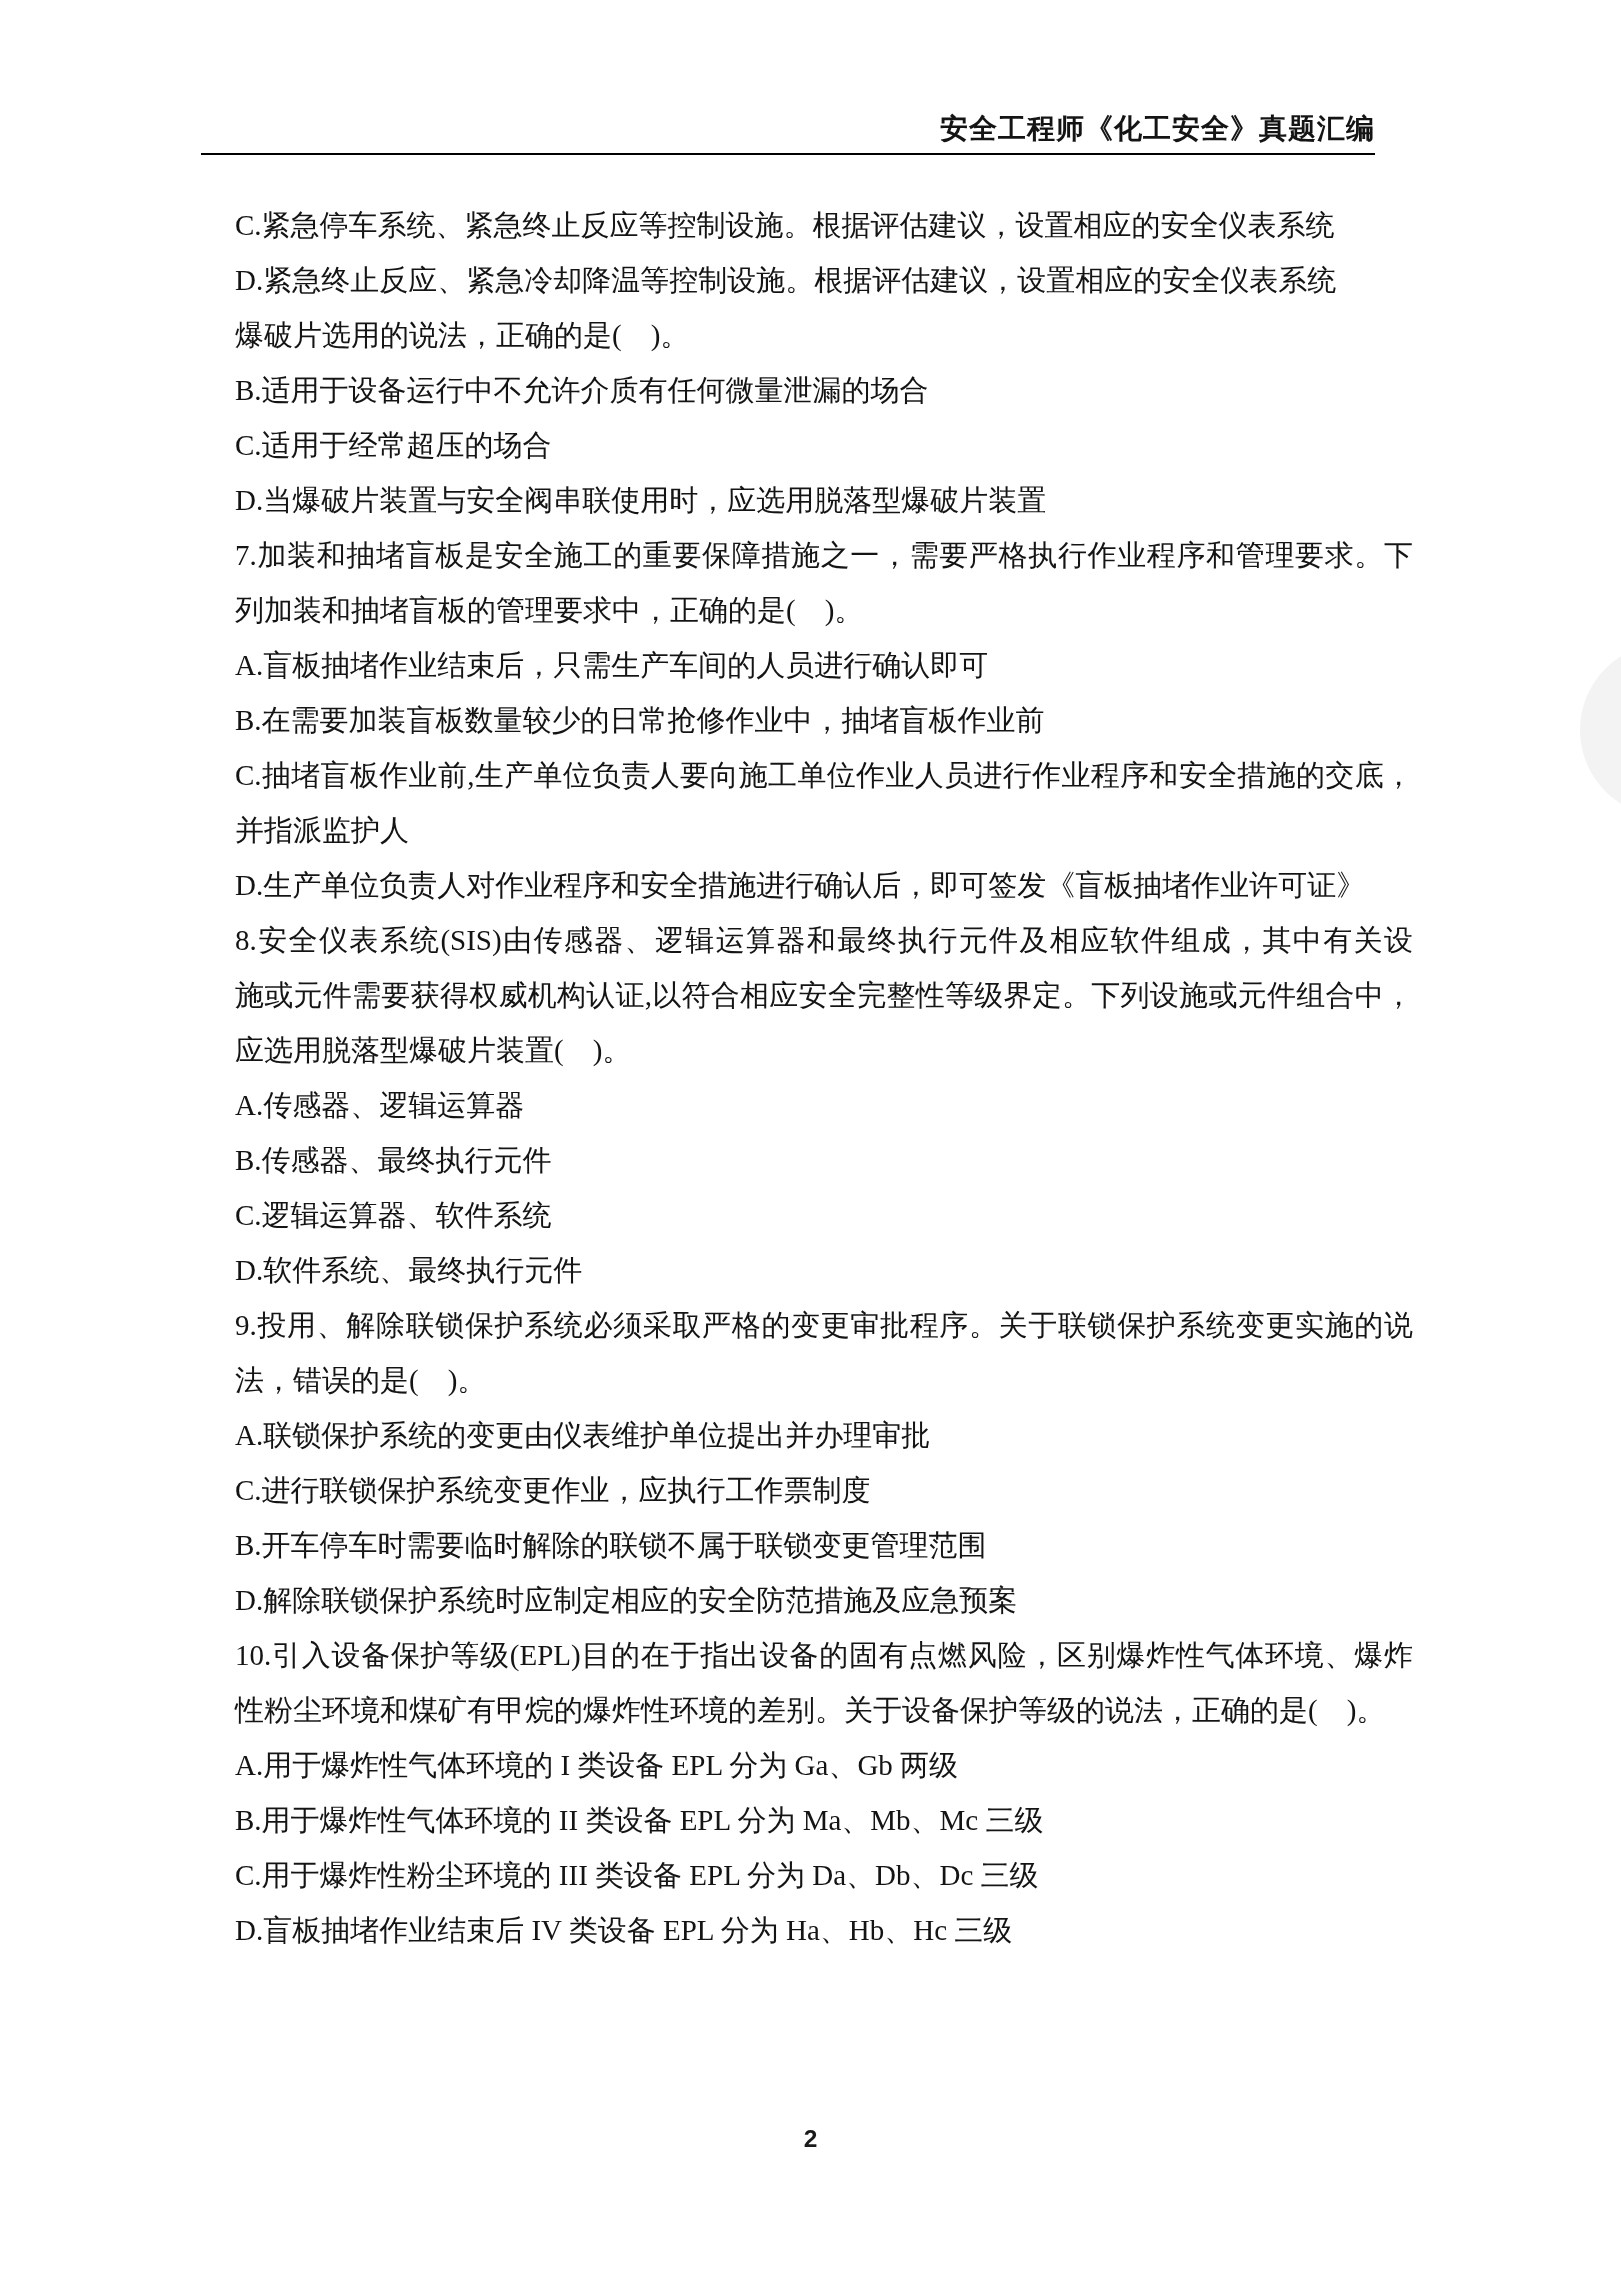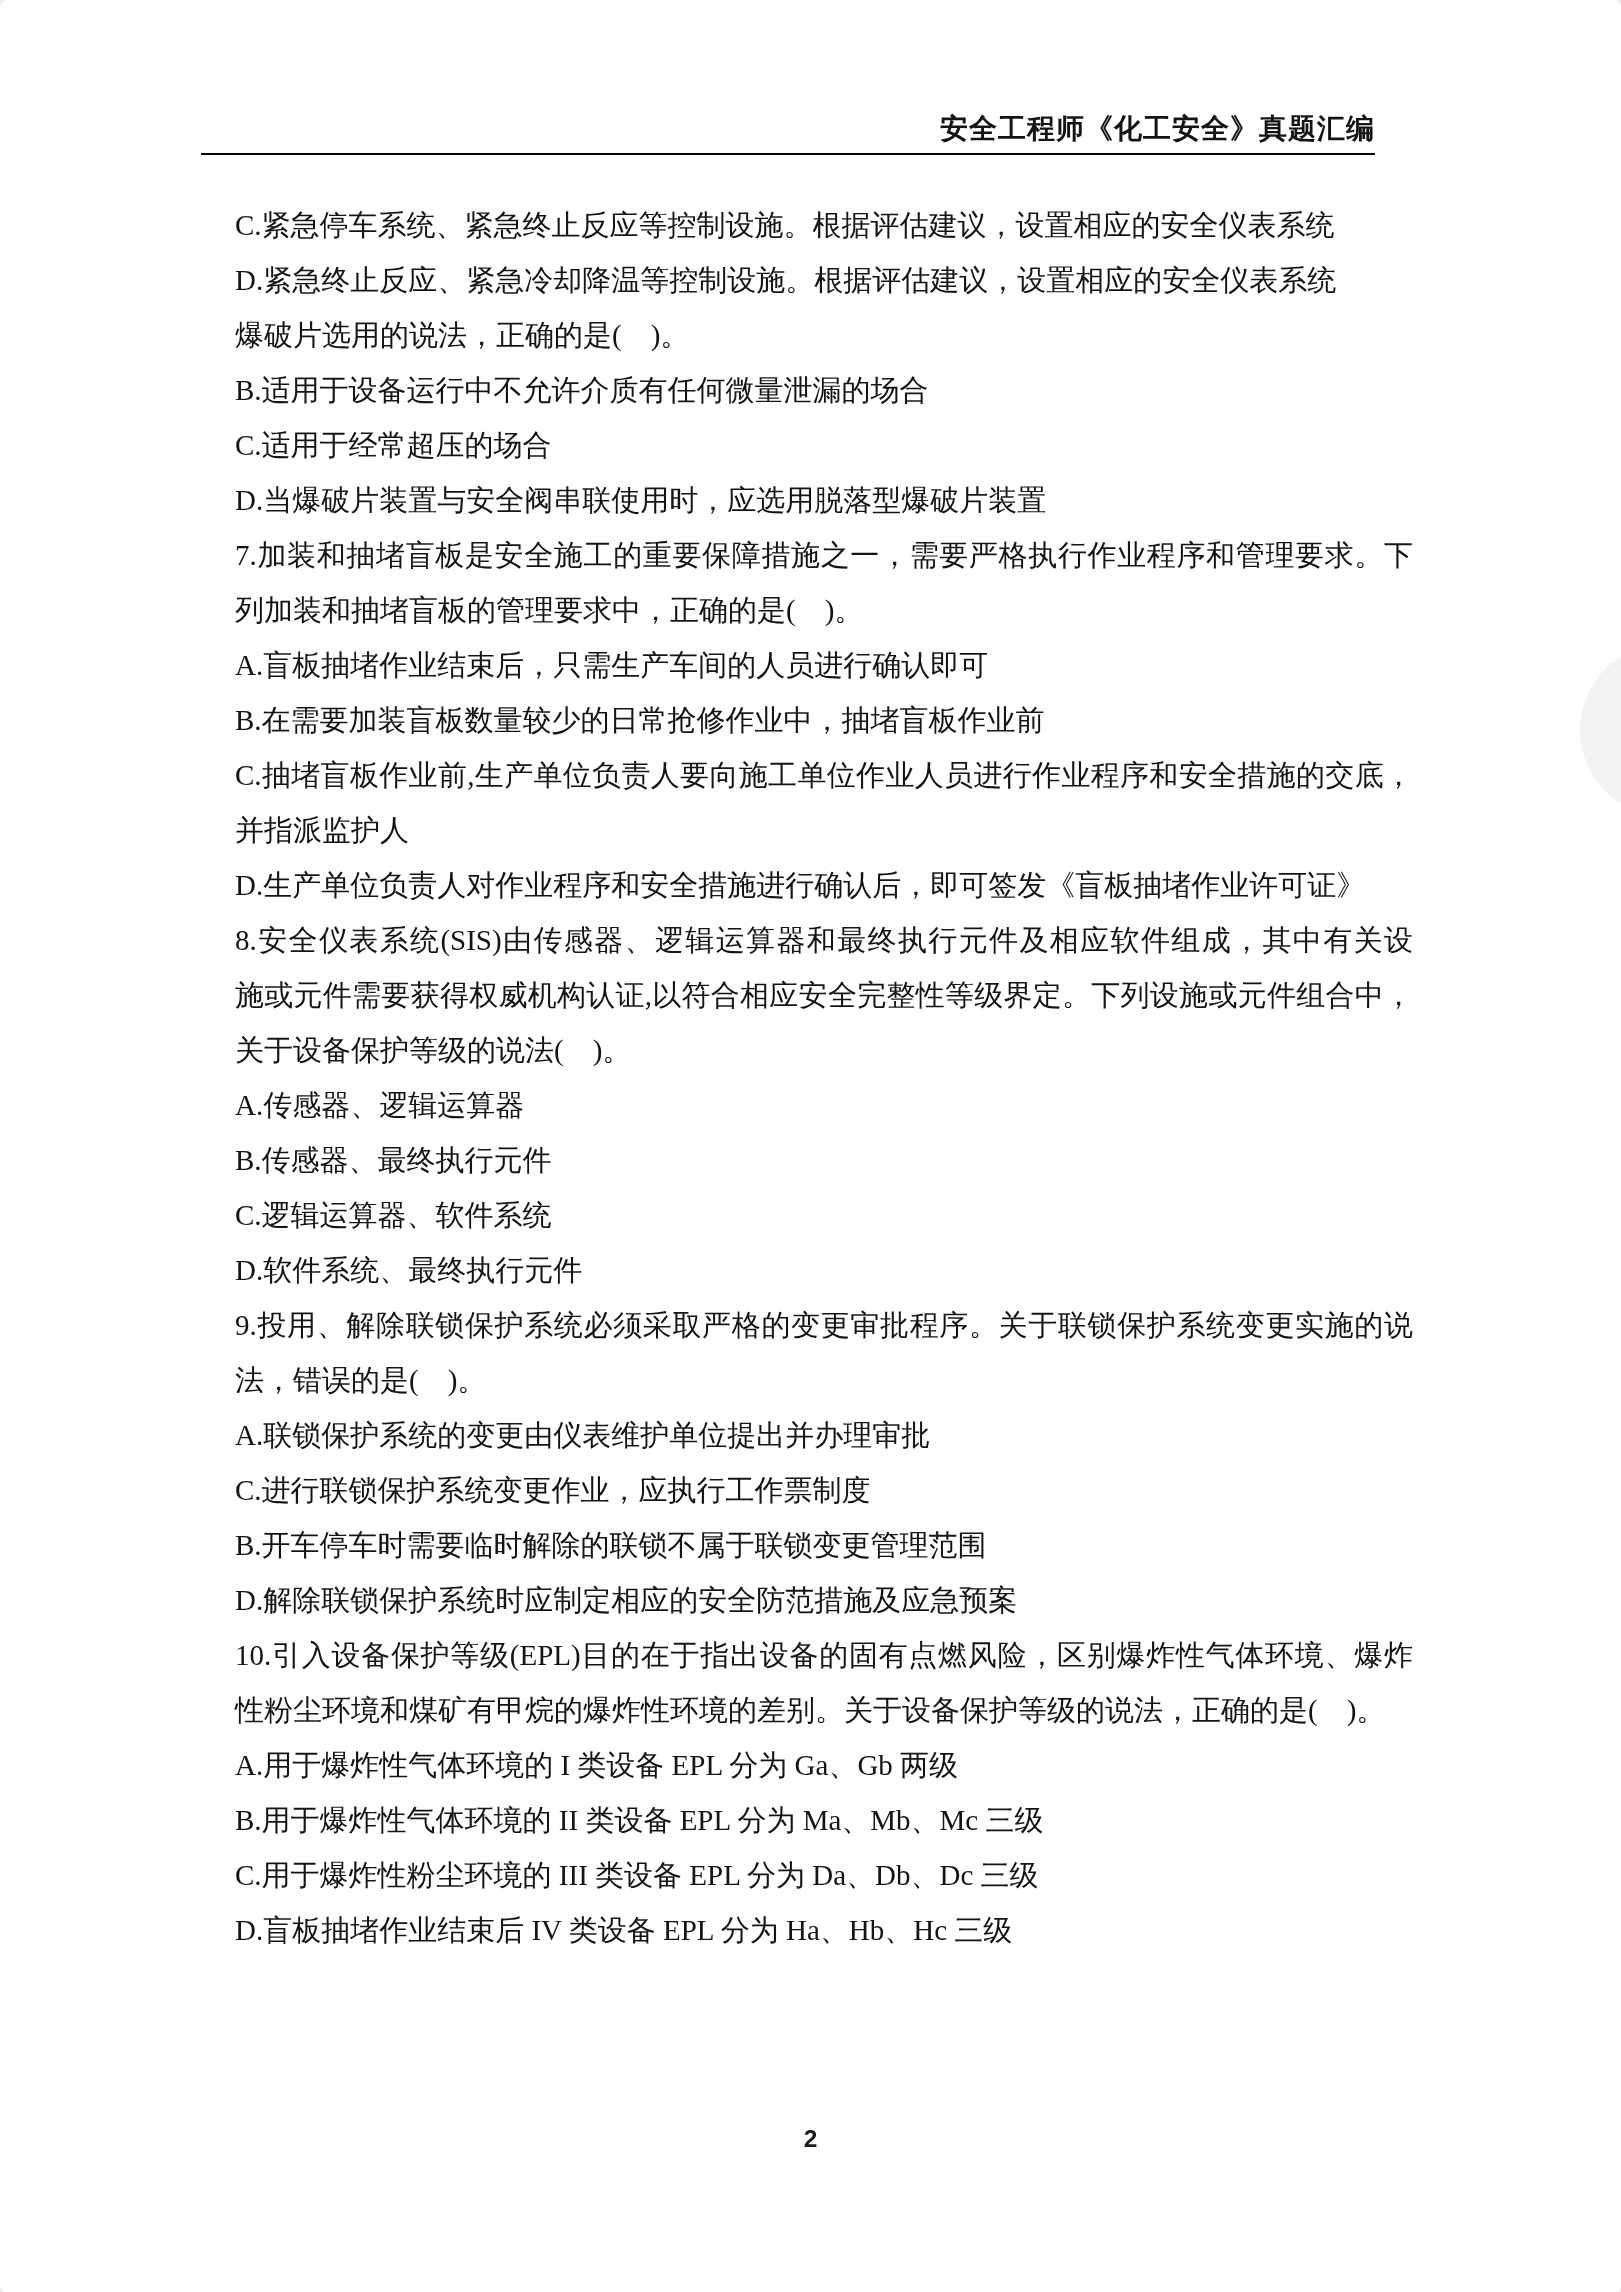--- a/index.html
+++ b/index.html
@@ -4,21 +4,20 @@
 <style>
   html, body { margin: 0; padding: 0; background: #e9e9e9; }
   .page {
     position: relative;
     width: 1621px;
     height: 2293px;
     background: #ffffff;
     overflow: hidden;
     font-family: "Liberation Serif", "DejaVu Serif", serif;
     color: #141414;
-    border-radius: 7px;
   }
   
   .header {
     position: absolute;
     left: 201px;
     top: 106px;
     width: 1174px;
     height: 47px;
     border-bottom: 2.9px solid #000000;
     text-align: right;
@@ -93,21 +92,21 @@
       <div class="line">D.当爆破片装置与安全阀串联使用时，应选用脱落型爆破片装置</div>
       <div class="line j">7.加装和抽堵盲板是安全施工的重要保障措施之一，需要严格执行作业程序和管理要求。下</div>
       <div class="line">列加装和抽堵盲板的管理要求中，正确的是(　)。</div>
       <div class="line">A.盲板抽堵作业结束后，只需生产车间的人员进行确认即可</div>
       <div class="line">B.在需要加装盲板数量较少的日常抢修作业中，抽堵盲板作业前</div>
       <div class="line j">C.抽堵盲板作业前,生产单位负责人要向施工单位作业人员进行作业程序和安全措施的交底，</div>
       <div class="line">并指派监护人</div>
       <div class="line">D.生产单位负责人对作业程序和安全措施进行确认后，即可签发《盲板抽堵作业许可证》</div>
       <div class="line j">8.安全仪表系统(SIS)由传感器、逻辑运算器和最终执行元件及相应软件组成，其中有关设</div>
       <div class="line j">施或元件需要获得权威机构认证,以符合相应安全完整性等级界定。下列设施或元件组合中，</div>
-      <div class="line">关于设备保护等级的说法(　)。</div>
+      <div class="line">应选用脱落型爆破片装置(　)。</div>
       <div class="line">A.传感器、逻辑运算器</div>
       <div class="line">B.传感器、最终执行元件</div>
       <div class="line">C.逻辑运算器、软件系统</div>
       <div class="line">D.软件系统、最终执行元件</div>
       <div class="line j">9.投用、解除联锁保护系统必须采取严格的变更审批程序。关于联锁保护系统变更实施的说</div>
       <div class="line">法，错误的是(　)。</div>
       <div class="line">A.联锁保护系统的变更由仪表维护单位提出并办理审批</div>
       <div class="line">C.进行联锁保护系统变更作业，应执行工作票制度</div>
       <div class="line">B.开车停车时需要临时解除的联锁不属于联锁变更管理范围</div>
       <div class="line">D.解除联锁保护系统时应制定相应的安全防范措施及应急预案</div>

